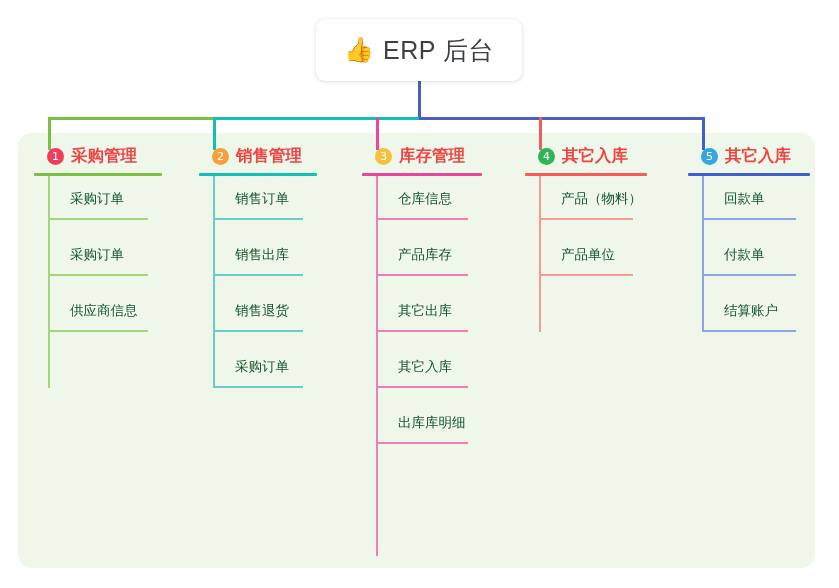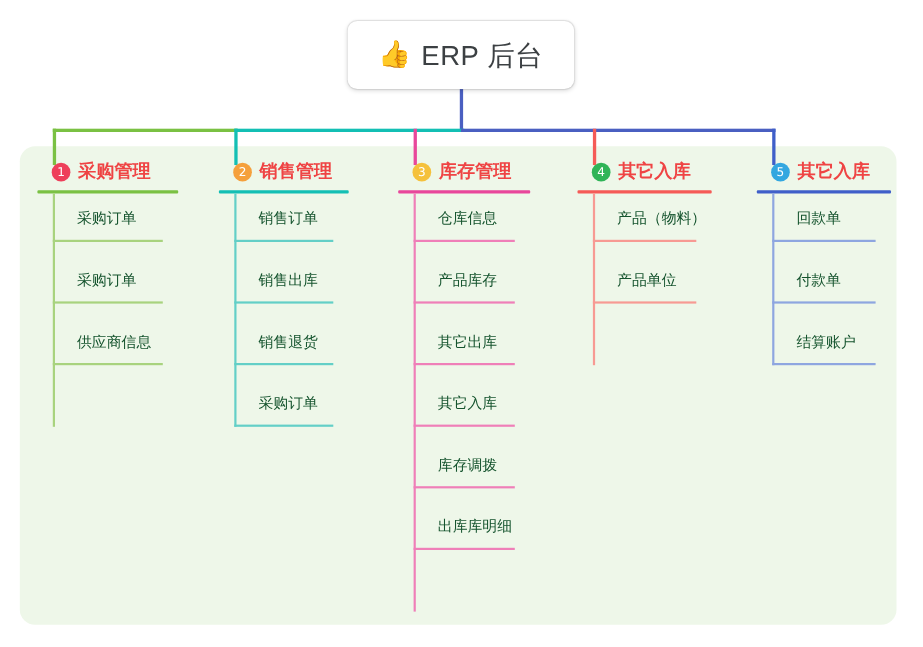--- a/index.html
+++ b/index.html
@@ -136,24 +136,20 @@
         </div>
         <div class="item">
           <span class="item-label">其它出库</span>
           <div class="item-rule" style="width: 92px; background: rgb(239, 127, 184);"></div>
         </div>
         <div class="item">
           <span class="item-label">其它入库</span>
           <div class="item-rule" style="width: 92px; background: rgb(239, 127, 184);"></div>
         </div>
         <div class="item">
-          <span class="item-label">库存调拨</span>
-          <div class="item-rule" style="width: 92px; background: rgb(239, 127, 184);"></div>
-        </div>
-        <div class="item">
           <span class="item-label">出库库明细</span>
           <div class="item-rule" style="width: 92px; background: rgb(239, 127, 184);"></div>
         </div>
       </div>
     </div>
     <div class="col" style="left: 525px;">
       <div class="col-head">
         <span class="badge" style="background: rgb(47, 180, 87);">4</span>
         <span class="col-title">其它入库</span>
       </div>

